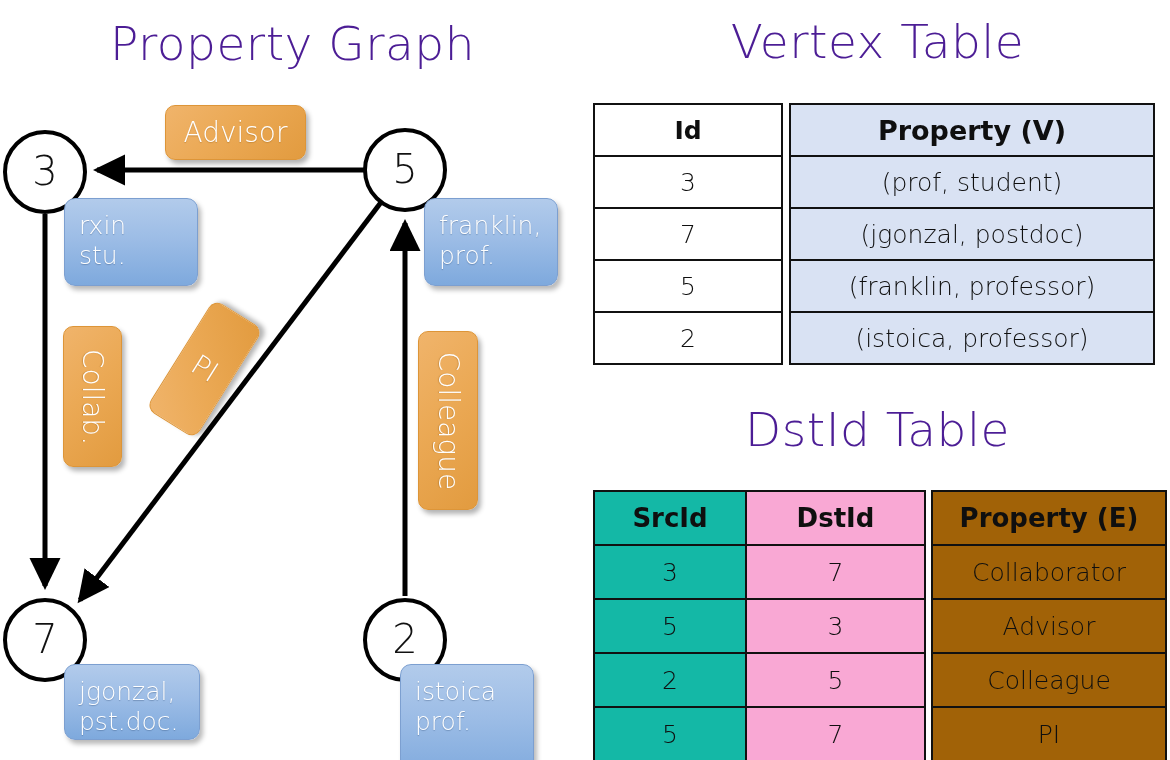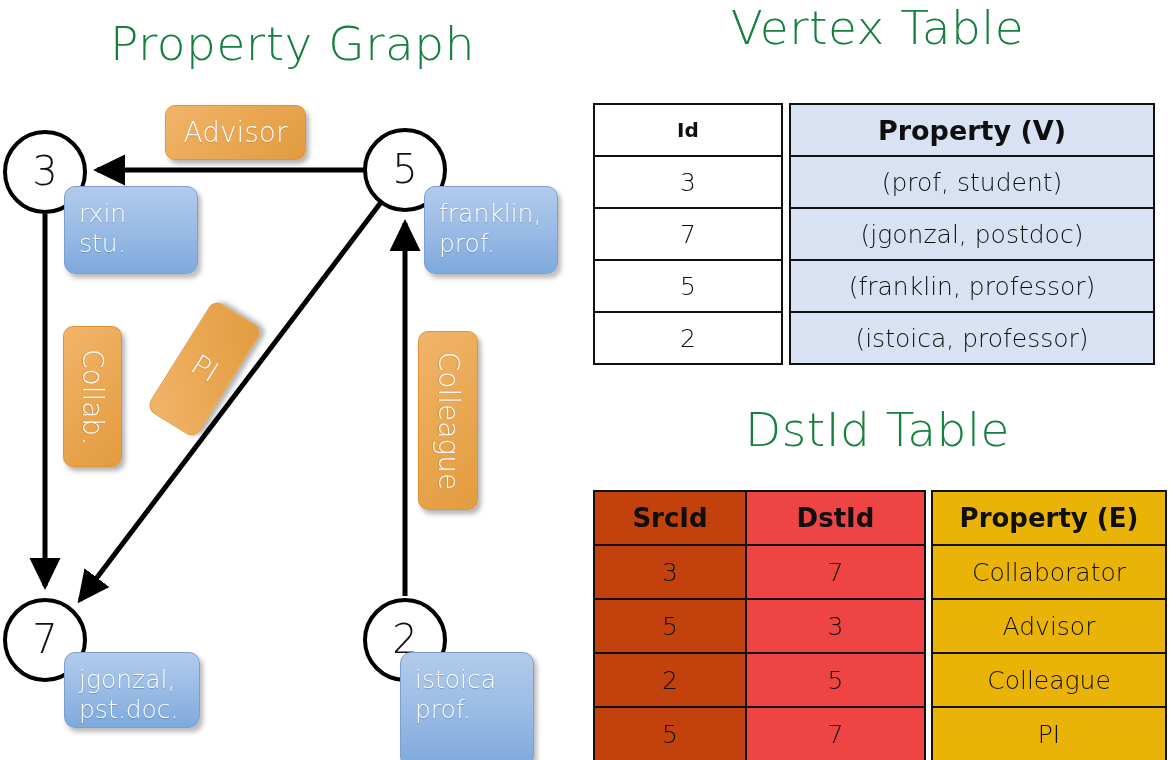--- a/index.html
+++ b/index.html
@@ -10,26 +10,26 @@
   }
   .panel{position:absolute;}
 
   
   .big-title{
     position:absolute;
     font-family:"DejaVu Sans","Liberation Sans",sans-serif;
     font-weight:300;
     font-size:47px;
     letter-spacing:.5px;
-    color:#15803d;
+    color:#4c1d95;
     white-space:nowrap;
     text-align:center;
   }
   #title-property-graph{left:0;top:16px;width:585px;}
-  #title-vertex-table{left:585px;top:0;width:585px;}
+  #title-vertex-table{left:585px;top:14px;width:585px;}
   #title-edge-table{left:585px;top:402px;width:585px;}
 
   
   #graph{left:0;top:0;width:585px;height:760px;}
   #graph-svg{position:absolute;left:0;top:0;width:585px;height:760px;}
 
   .node{
     position:absolute;width:84px;height:84px;border-radius:50%;
     background:#ffffff;border:4px solid #000000;
     box-sizing:border-box;
@@ -52,20 +52,21 @@
     background:linear-gradient(to bottom,#b2cbeb 0%,#9dbde6 45%,#7ea9dd 100%);
     border:1px solid #7c9fd0;
     box-shadow:3px 4px 5px rgba(0,0,0,.28);
     color:#ffffff;
     font-family:"DejaVu Sans","Liberation Sans",sans-serif;
     font-weight:300;
     font-size:25px;line-height:1.18;
     padding:12px 0 0 14px;
     box-sizing:border-box;
     text-shadow:0 1px 1px rgba(40,70,110,.35);
+    margin-top:12px;
   }
   #prop-3{left:64px;top:186px;width:134px;height:88px;}
   #prop-5{left:424px;top:186px;width:134px;height:88px;}
   #prop-7{left:64px;top:652px;width:136px;height:76px;}
   #prop-2{left:400px;top:652px;width:134px;height:116px;}
 
   .edge-label{
     position:absolute;z-index:5;
     border-radius:10px;
     background:linear-gradient(135deg,#f0b46b 0%,#eba955 45%,#e29b3f 100%);
@@ -102,31 +103,31 @@
     padding:0;
   }
   table.grid th{font-weight:700;}
 
   
   #vertex-table{left:593px;top:103px;}
   #vertex-table td,#vertex-table th{height:50px;font-size:25px;}
   #vertex-table .col-id{width:186px;background:#ffffff;}
   #vertex-table .col-prop{width:362px;background:#d9e2f3;margin-left:16px;}
   #vertex-table th.col-prop{font-size:27px;}
-  #vertex-table th.col-id{font-size:20px;}
+  #vertex-table th.col-id{font-size:25px;}
   #vertex-table .spacer{
     border:none;width:6px;background:#ffffff;
   }
 
   
   #edge-table{left:593px;top:490px;}
   #edge-table td,#edge-table th{height:52px;font-size:25px;}
-  #edge-table .col-src{width:150px;background:#c2410c;}
-  #edge-table .col-dst{width:177px;background:#ef4444;}
-  #edge-table .col-prop{width:232px;background:#eab308;}
+  #edge-table .col-src{width:150px;background:#14b8a6;}
+  #edge-table .col-dst{width:177px;background:#f9a8d4;}
+  #edge-table .col-prop{width:232px;background:#a16207;}
   #edge-table th{font-size:26px;}
   #edge-table .spacer{border:none;width:5px;background:#ffffff;}
 </style>
 </head>
 <body>
 
 <div class="big-title" id="title-property-graph">Property Graph</div>
 <div class="big-title" id="title-vertex-table">Vertex Table</div>
 <div class="big-title" id="title-edge-table">DstId Table</div>
 

